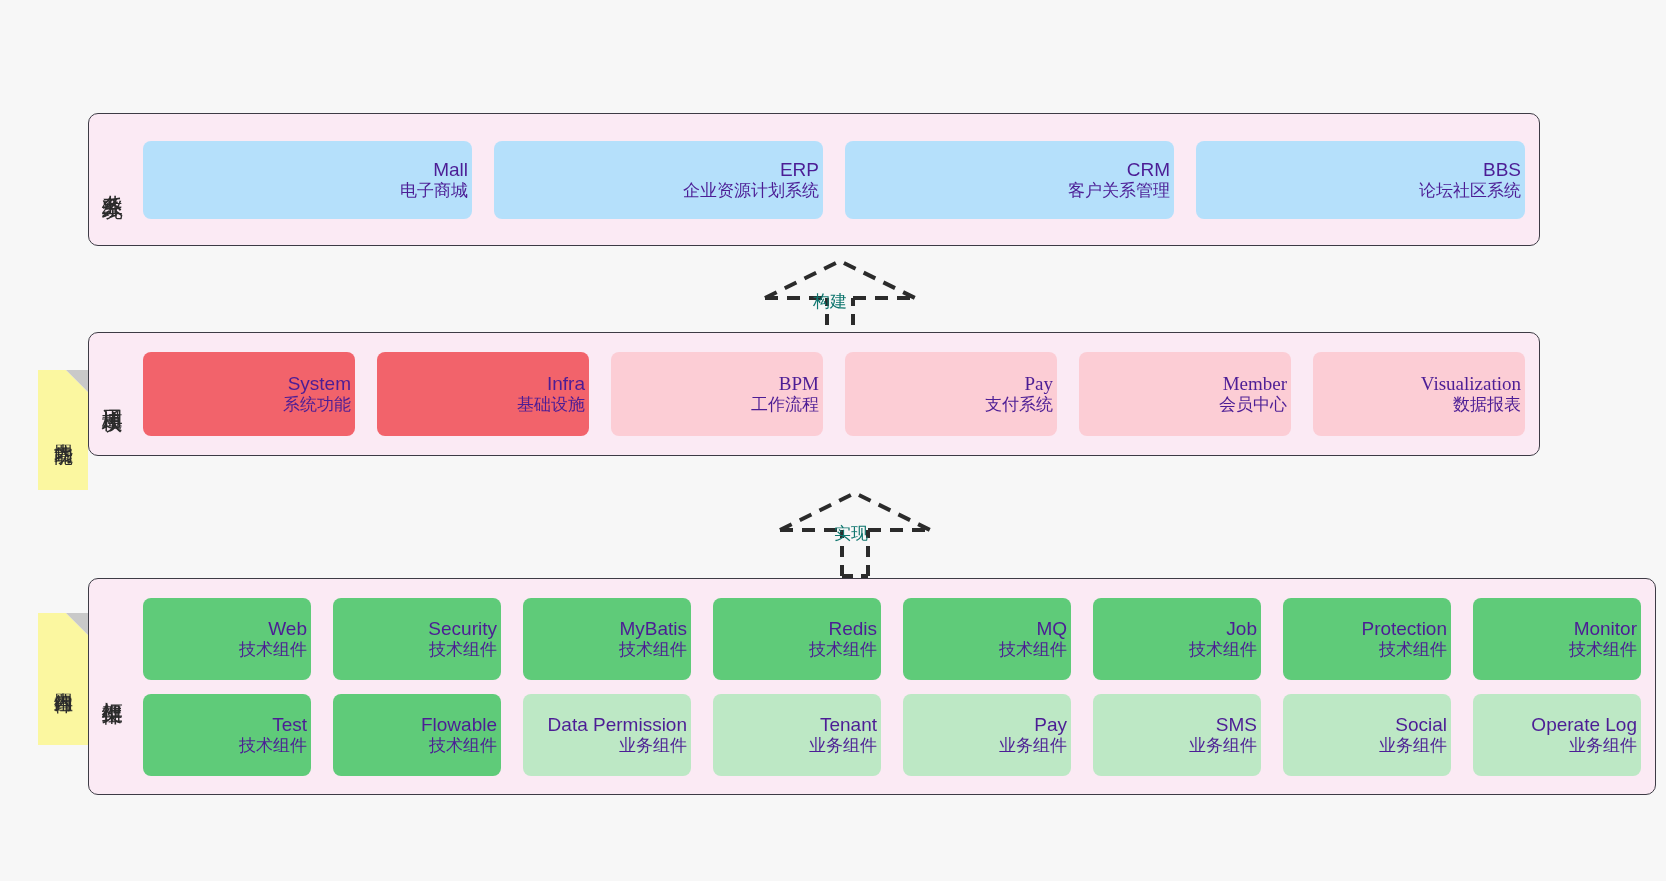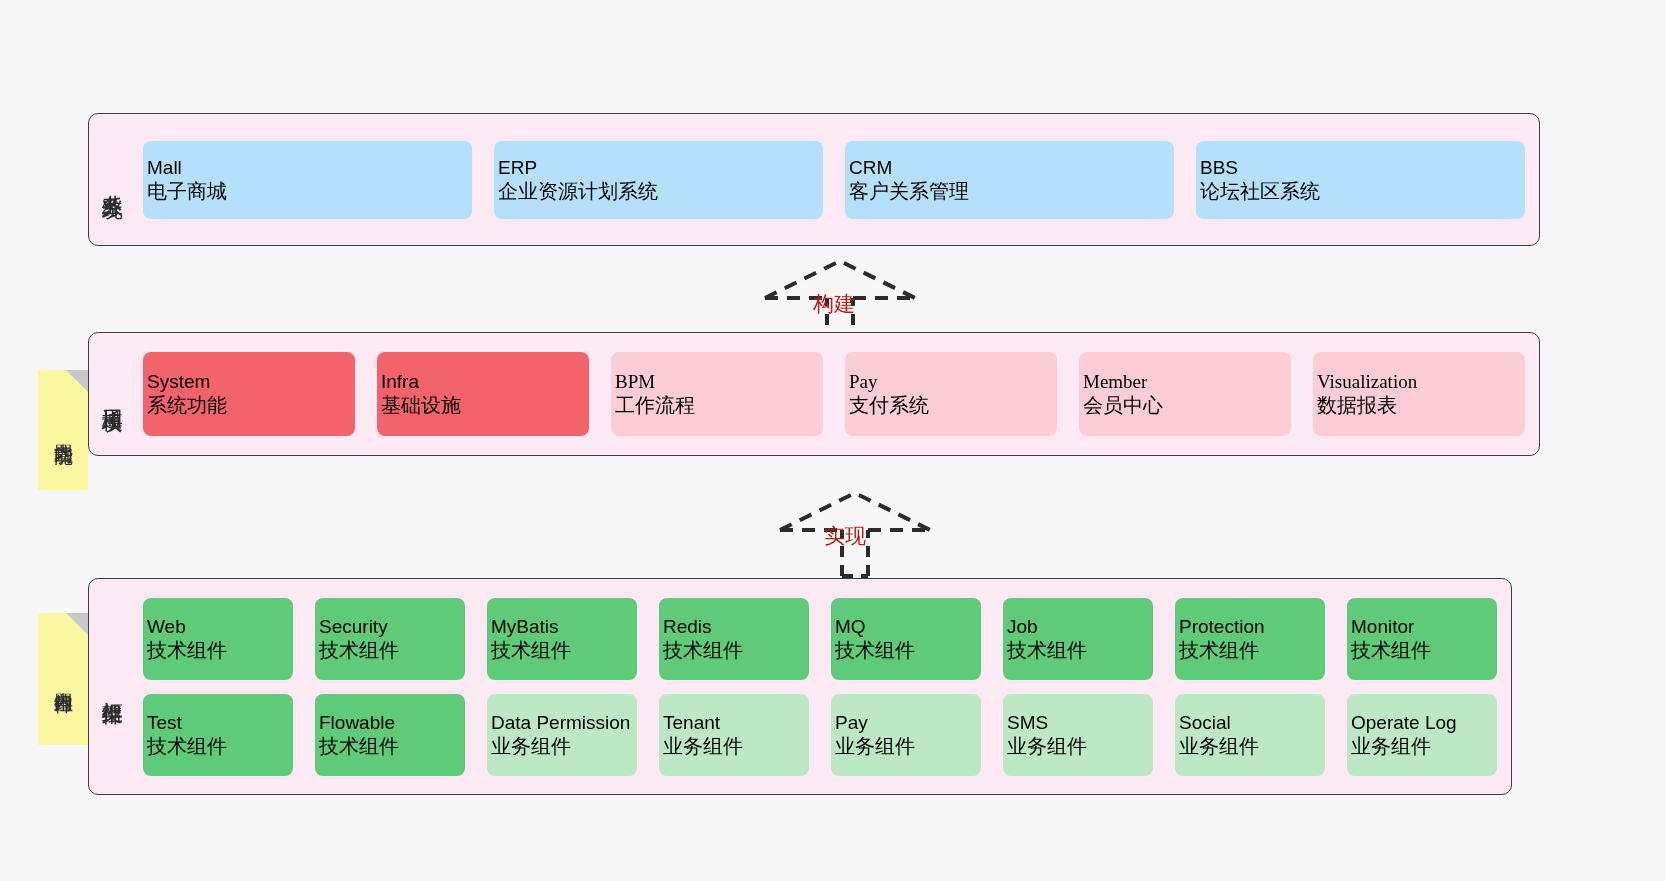--- a/index.html
+++ b/index.html
@@ -49,30 +49,30 @@
     gap:22px;
     justify-content:space-between;
   }
 
   
   .node{
     flex:1 1 0;
     border-radius:8px;
     display:flex;
     flex-direction:column;
-    align-items:flex-start;
+    align-items:flex-end;
     justify-content:center;
     text-align:center;
-    color:#000000;
+    color:#4c1d95;
     box-sizing:border-box;
     padding:6px 4px;
     line-height:1.22;
   }
   .node .t1{font-size:19px;}
-  .node .t2{font-size:20px;}
+  .node .t2{font-size:17px;}
 
   .biz   {background:#b5e0fb;height:78px;}
   .mod-strong{background:#f2636b;height:84px;}
   .mod-soft  {background:#fccdd5;height:84px;font-family:Liberation Serif, serif;}
   .tech  {background:#5fcb79;height:82px;}
   .bizcmp{background:#bde8c5;height:82px;}
 
   
   .note{
     position:absolute;
@@ -101,22 +101,22 @@
     width:22px;height:22px;
     background:#f7f7f7;
     clip-path:polygon(0 0,100% 0,100% 100%);
   }
 
   
   .arrow{position:absolute;}
   .arrow svg{display:block;overflow:visible;}
   .arrow-label{
     position:absolute;
-    font-size:21px;
-    color:#b91c1c;
+    font-size:17px;
+    color:#0f766e;
     background:transparent;
     white-space:nowrap;
     user-select:none;
   }
 </style>
 </head>
 <body>
 
 <div class="stage">
 
@@ -194,30 +194,30 @@
   </div>
 
   <div class="arrow" style="left:770px;top:490px;width:150px;height:90px;">
     <svg width="150" height="90" viewBox="0 0 150 90">
       <path d="M72 86 L72 40" stroke="#2b2b2b" stroke-width="4" stroke-dasharray="11 8" fill="none"></path>
       <path d="M98 86 L98 40" stroke="#2b2b2b" stroke-width="4" stroke-dasharray="11 8" fill="none"></path>
       <path d="M72 86 L98 86" stroke="#2b2b2b" stroke-width="4" stroke-dasharray="11 8" fill="none"></path>
       <path d="M10 40 L85 3 L160 40" stroke="#2b2b2b" stroke-width="4" stroke-dasharray="13 9" fill="none" stroke-linejoin="miter"></path>
       <path d="M10 40 L72 40 M98 40 L160 40" stroke="#2b2b2b" stroke-width="4" stroke-dasharray="13 9" fill="none"></path>
     </svg>
-    <span class="arrow-label" style="left:54px;top:32px;">实现</span>
+    <span class="arrow-label" style="left:64px;top:32px;">实现</span>
   </div>
 
   <div class="note" style="left:38px;top:613px;width:50px;height:132px;">
     <span class="sheet-mask"></span>
     <span class="fold"></span>
     <span>内置组件</span>
   </div>
 
-  <div class="layer" style="left:88px;top:578px;width:1424px;height:217px;">
+  <div class="layer" style="left:88px;top:578px;width:1568px;height:217px;">
     <div class="layer-title">框架组件</div>
     <div class="layer-body">
 
       <div class="row">
         <div class="node tech">
           <span class="t1">Web</span>
           <span class="t2">技术组件</span>
         </div>
         <div class="node tech">
           <span class="t1">Security</span>

